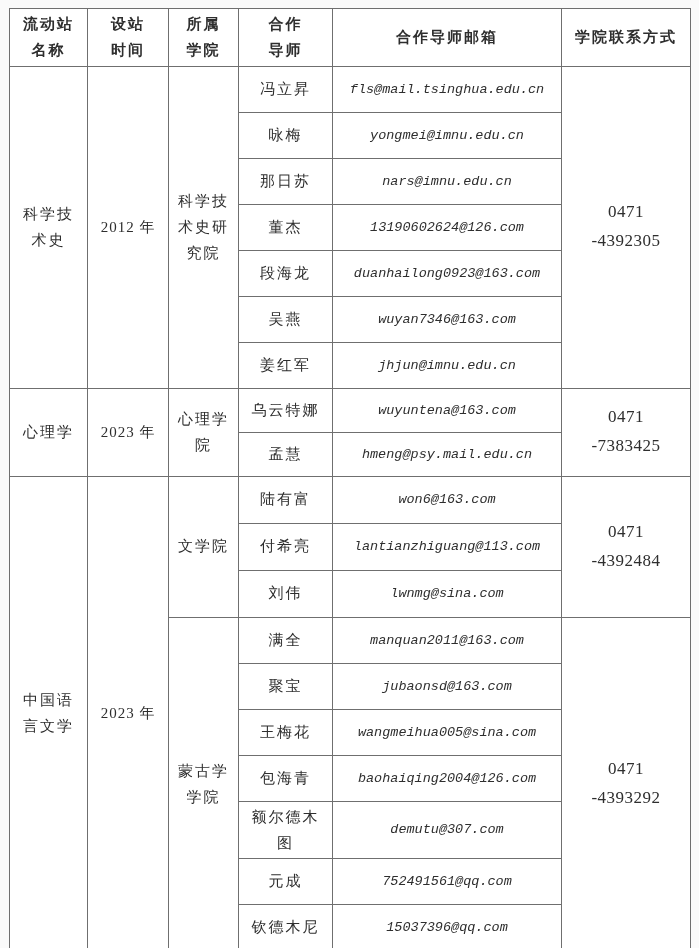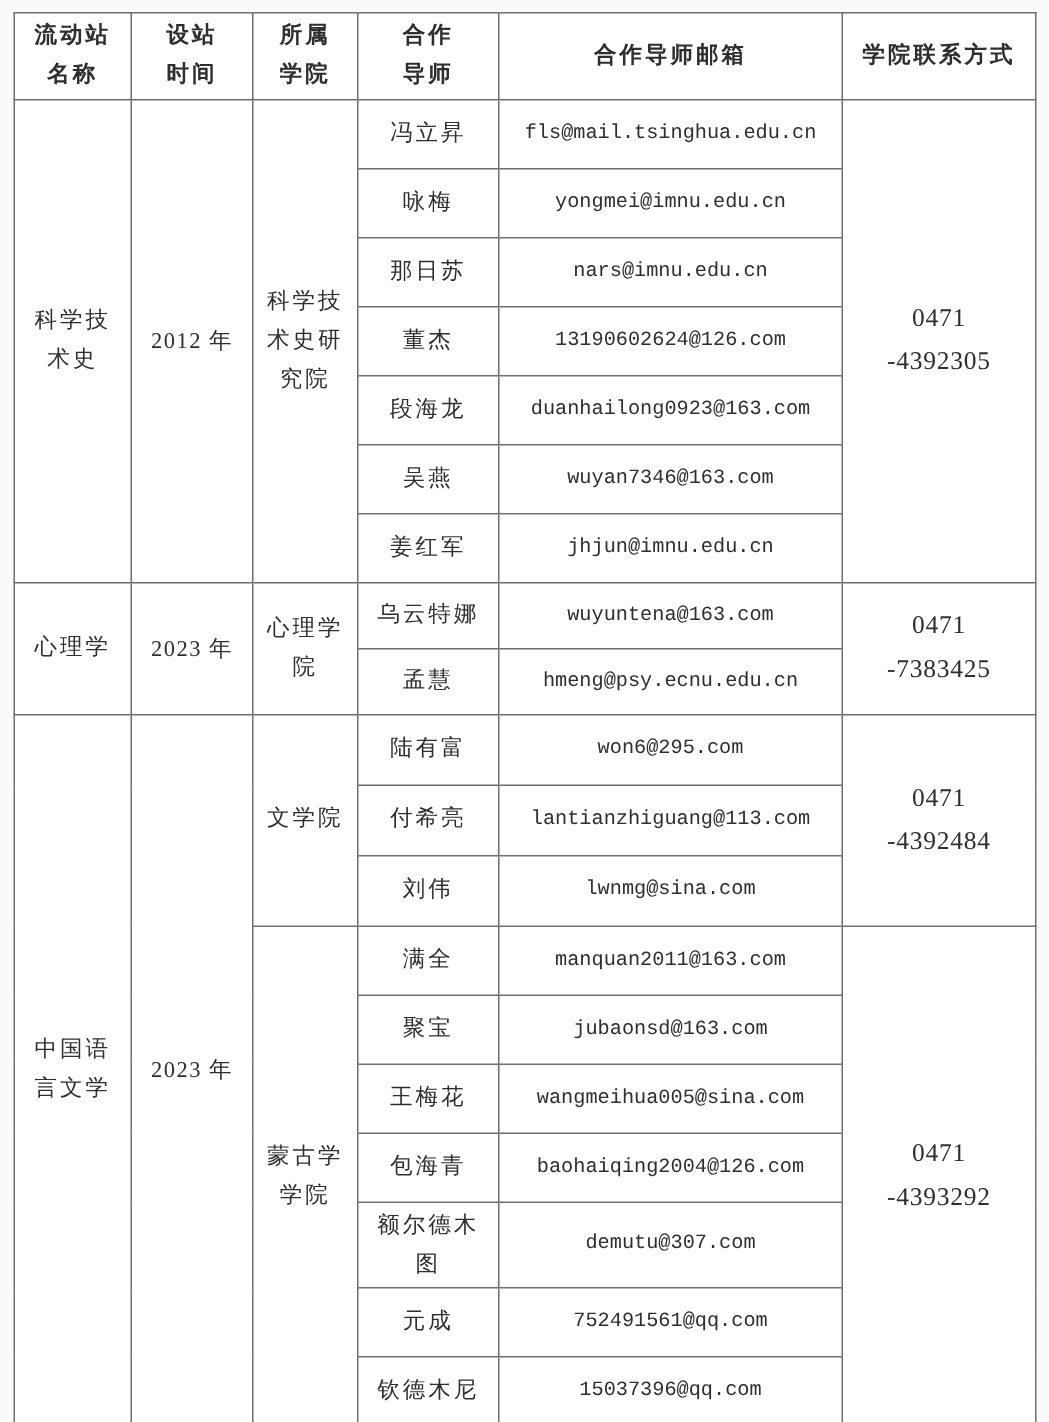--- a/index.html
+++ b/index.html
@@ -48,20 +48,21 @@
     font-size: 15px;
     letter-spacing: 2px;
     line-height: 1.75;
     white-space: pre-line;
   }
   td.email {
     font-family: "Liberation Mono", "DejaVu Sans Mono", monospace;
     font-size: 13.5px;
     letter-spacing: 0;
     white-space: nowrap;
+    font-style: italic;
   }
   td.num {
     font-size: 17px;
     letter-spacing: 0.5px;
     line-height: 1.7;
     white-space: pre-line;
   }
   td.year {
     font-size: 15px;
     letter-spacing: 1px;
@@ -143,30 +144,30 @@
         <td class="year" rowspan="2">2023 年</td>
         <td class="cjk" rowspan="2">心理学
 院</td>
         <td class="cjk">乌云特娜</td>
         <td class="email">wuyuntena@163.com</td>
         <td class="num" rowspan="2">0471
 -7383425</td>
       </tr>
       <tr class="h2">
         <td class="cjk">孟慧</td>
-        <td class="email">hmeng@psy.ecnu.edu.cn</td>
+        <td class="email">hmeng@psy.mail.edu.cn</td>
       </tr>
 
       <tr class="h3">
         <td class="cjk" rowspan="10">中国语
 言文学</td>
         <td class="year" rowspan="10">2023 年</td>
         <td class="cjk" rowspan="3">文学院</td>
         <td class="cjk">陆有富</td>
-        <td class="email">won6@295.com</td>
+        <td class="email">won6@163.com</td>
         <td class="num" rowspan="3">0471
 -4392484</td>
       </tr>
       <tr class="h3">
         <td class="cjk">付希亮</td>
         <td class="email">lantianzhiguang@113.com</td>
       </tr>
       <tr class="h3">
         <td class="cjk">刘伟</td>
         <td class="email">lwnmg@sina.com</td>

